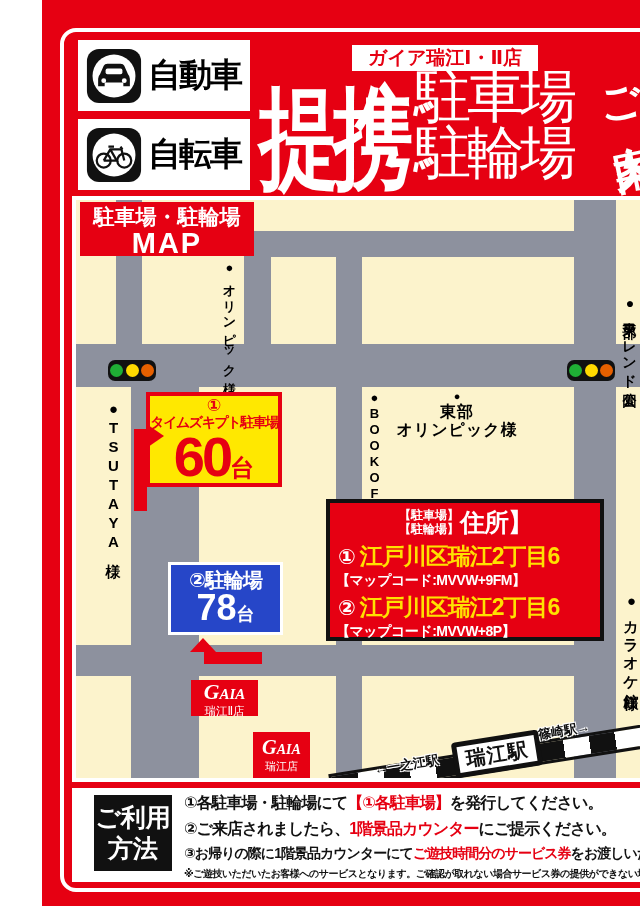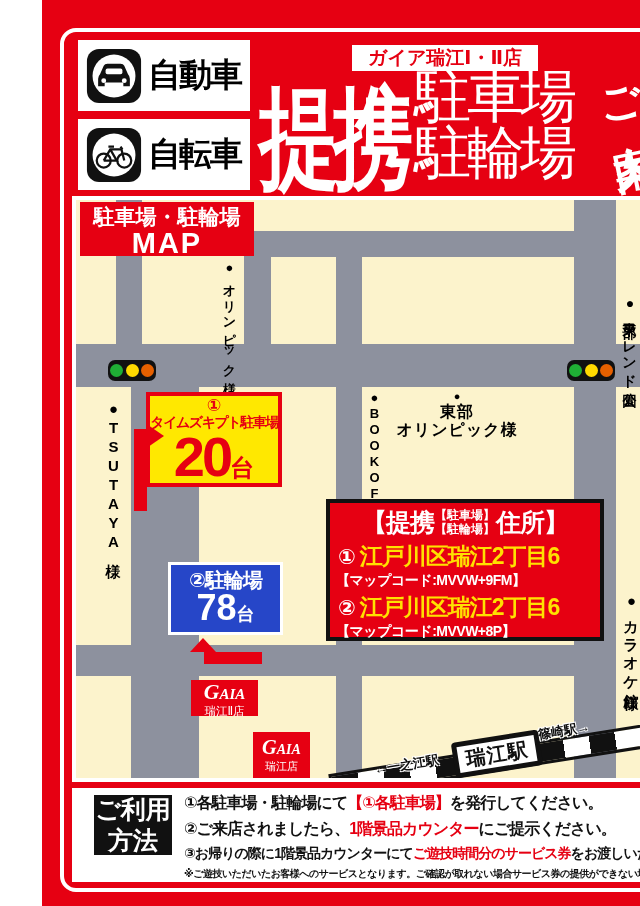--- a/index.html
+++ b/index.html
@@ -65,21 +65,21 @@
            font-size:20px;font-weight:900;color:#111;transform:rotate(-9deg);z-index:3;letter-spacing:1px;}
   .rlabel{position:absolute;font-size:13px;font-weight:900;color:#111;transform:rotate(-9deg);z-index:3;white-space:nowrap;
           text-shadow:-1px -1px 0 #fff,1px -1px 0 #fff,-1px 1px 0 #fff,1px 1px 0 #fff;}
   .redbar{position:absolute;background:#e60012;z-index:3;}
   .tri-right{position:absolute;width:0;height:0;border-top:11px solid transparent;border-bottom:11px solid transparent;
              border-left:16px solid #e60012;z-index:3;}
   .tri-up{position:absolute;width:0;height:0;border-left:13px solid transparent;border-right:13px solid transparent;
           border-bottom:14px solid #e60012;z-index:3;}
   
   .howto{position:absolute;left:30px;top:788px;width:580px;height:94px;background:#fff;z-index:2;}
-  .method{position:absolute;left:22px;top:7px;width:78px;height:60px;background:#111;color:#fff;text-align:center;
+  .method{position:absolute;left:22px;top:7px;width:78px;height:76px;background:#111;color:#fff;text-align:center;
           font-weight:900;font-size:25px;line-height:1.25;display:flex;flex-direction:column;justify-content:center;}
   .step{position:absolute;left:112px;white-space:nowrap;font-weight:900;color:#111;}
   .step em{font-style:normal;color:#e60012;}
   .s1{top:5px;font-size:16px;letter-spacing:-1px;}
   .s2{top:31px;font-size:16px;letter-spacing:-1px;}
   .s3{top:57px;font-size:14px;letter-spacing:-1px;}
   .note{position:absolute;left:112px;top:79px;font-size:10px;font-weight:700;color:#111;letter-spacing:-0.5px;white-space:nowrap;}
 </style>
 </head>
 <body>
@@ -151,38 +151,37 @@
     <div class="vtext" style="left:548px;top:392px;font-size:15px;letter-spacing:1px;">●カラオケ館様</div>
     <div class="hall">
       <span class="dot">●</span>
       <span class="t">東部</span>
       <span class="t">オリンピック様</span>
     </div>
 
     <div class="pbox">
       <span class="num">①</span>
       <span class="nm">タイムズキプト駐車場</span>
-      <span class="cap">20</span><span class="unit">台</span>
+      <span class="cap">60</span><span class="unit">台</span>
     </div>
 
     <div class="redbar" style="left:58px;top:231px;width:13px;height:80px;"></div>
     <div class="redbar" style="left:58px;top:229px;width:16px;height:14px;"></div>
     <div class="tri-right" style="left:72px;top:225px;"></div>
 
     <div class="bbox">
       <span class="l1">②駐輪場</span>
       <span class="cap">78</span><span class="unit">台</span>
     </div>
 
     <div class="redbar" style="left:128px;top:452px;width:58px;height:12px;"></div>
     <div class="tri-up" style="left:114px;top:438px;"></div>
 
     <div class="addr">
       <div class="hrow">
-        <span class="hbig">【提携</span>
         <span class="hsm">
           <span>【駐車場】</span><br>
           <span>【駐輪場】</span>
         </span>
         <span class="hbig">住所】</span>
       </div>
       <div class="item">
         <span class="inum">①</span>
         <span class="atext">江戸川区瑞江2丁目6</span>
       </div>

